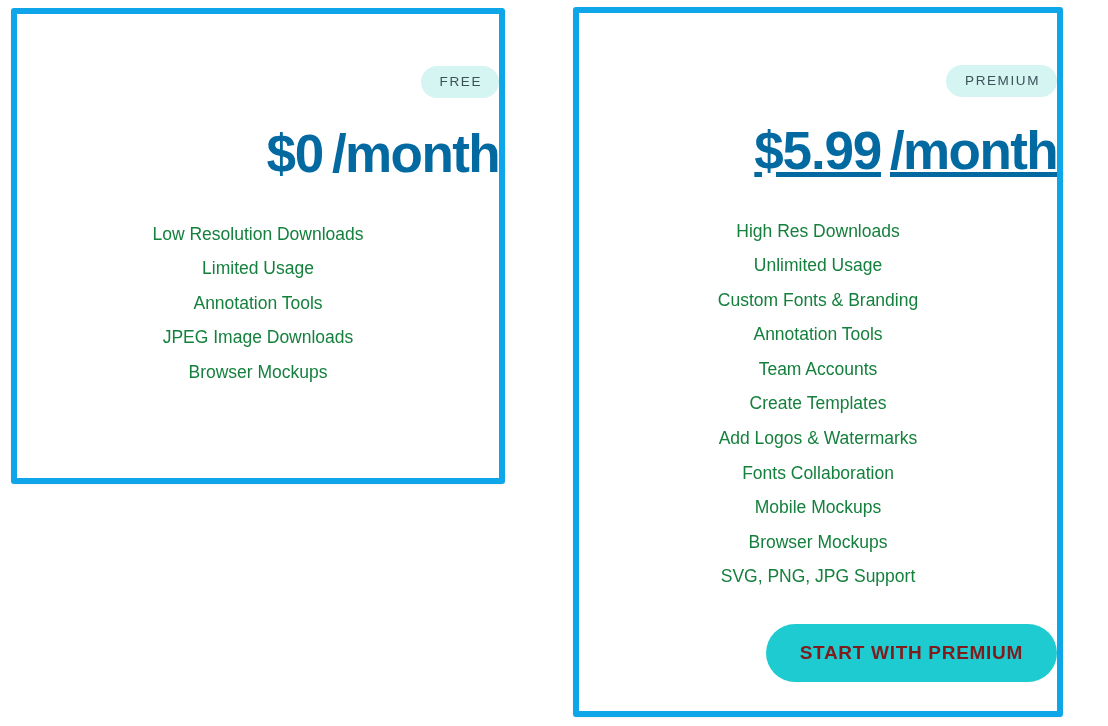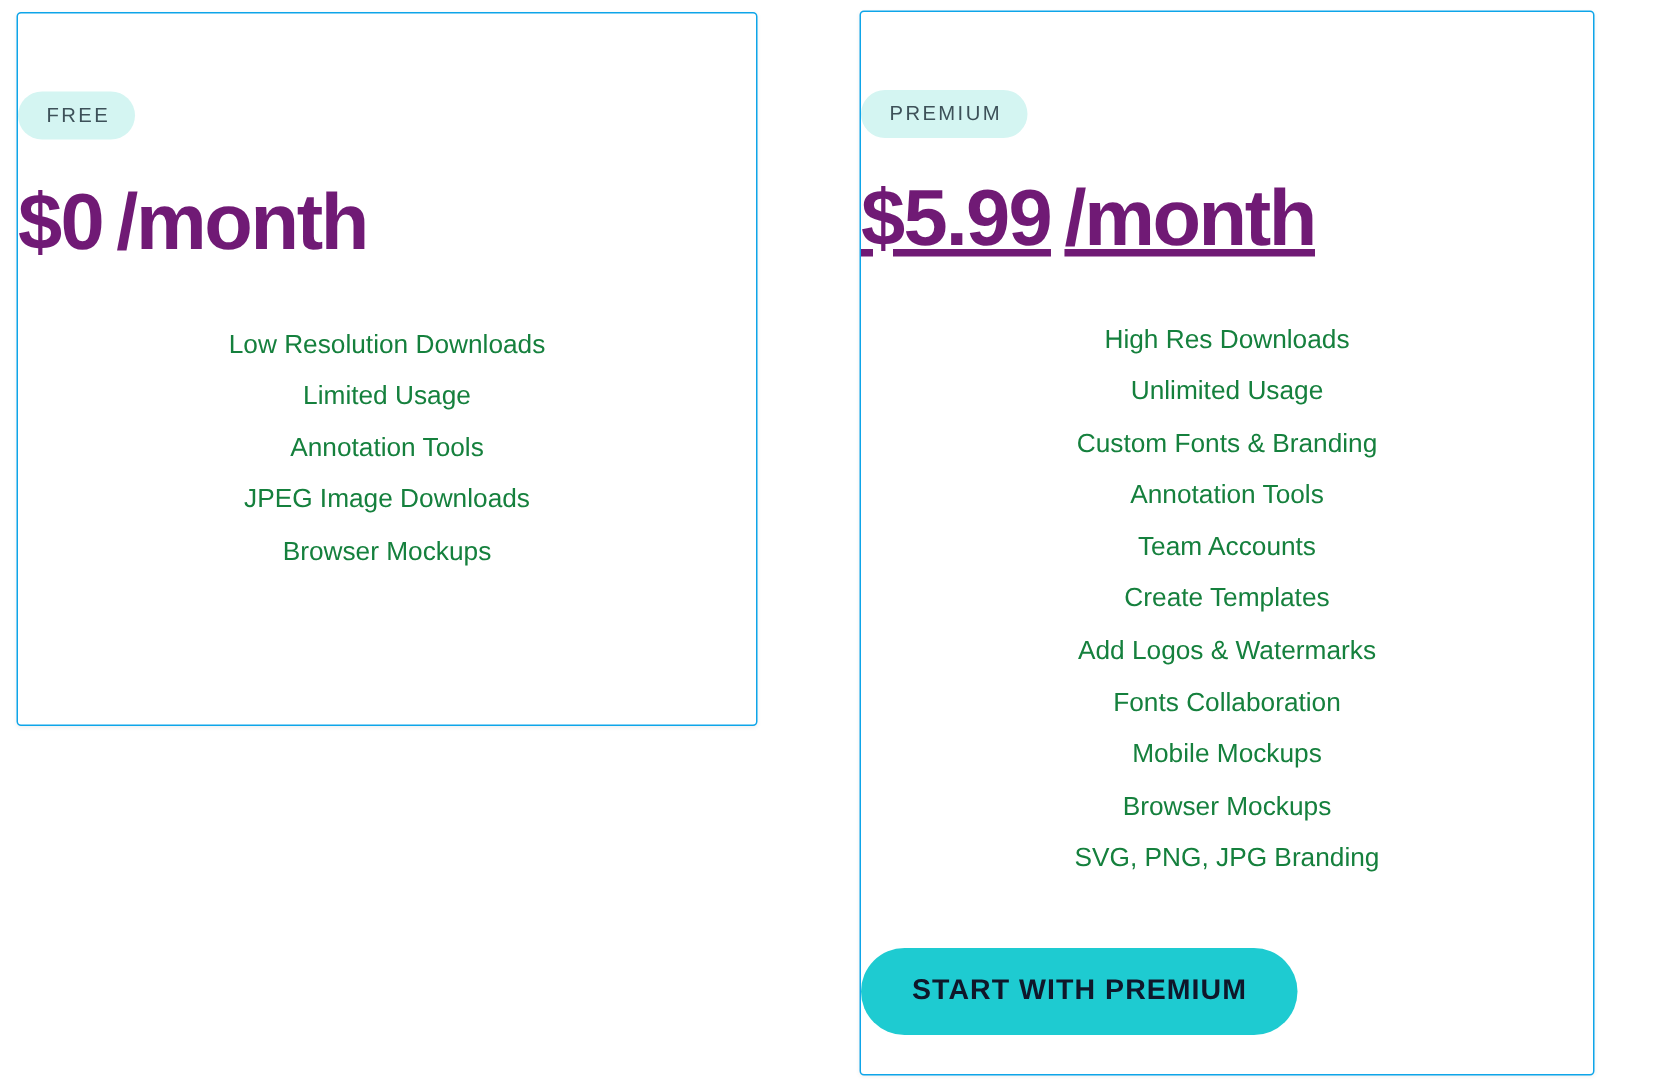--- a/index.html
+++ b/index.html
@@ -20,27 +20,27 @@
     position: relative;
     width: 1108px;
     height: 726px;
     background: #ffffff;
   }
 
   
   .plan-card {
     position: absolute;
     background: #ffffff;
-    border: 1px solid #0ea5e9;
+    border: 6px solid #0ea5e9;
     border-radius: 3px;
     box-shadow: 0 1px 3px rgba(0, 0, 0, 0.055);
     box-sizing: border-box;
     display: flex;
     flex-direction: column;
-    align-items: flex-start;
+    align-items: flex-end;
   }
 
   .plan-card--free {
     left: 11px;
     top: 8px;
     width: 494px;
     height: 476px;
     padding-top: 52px;
   }
 
@@ -63,21 +63,21 @@
     line-height: 1;
     padding: 9px 17px 9px 19px;
     border-radius: 999px;
     white-space: nowrap;
   }
 
   
   .plan-price {
     margin: 0;
     padding: 0;
-    color: #701a75;
+    color: #0369a1;
     font-size: 53px;
     font-weight: 800;
     letter-spacing: -1.2px;
     line-height: 1;
     white-space: nowrap;
   }
 
   .plan-card--free .plan-price {
     margin-top: 29px;
   }
@@ -120,28 +120,28 @@
     font-weight: 400;
     line-height: 34.6px;
     white-space: nowrap;
   }
 
   
   .plan-cta {
     display: inline-flex;
     align-items: center;
     justify-content: center;
-    margin-top: 43px;
+    margin-top: 30px;
     padding: 0 34px;
     height: 58px;
     min-width: 282px;
     border: none;
     border-radius: 999px;
     background: #1ecbd1;
-    color: #0f172a;
+    color: #7f1d1d;
     font-family: "Liberation Sans", sans-serif;
     font-size: 19px;
     font-weight: 700;
     letter-spacing: 0.7px;
     cursor: pointer;
     white-space: nowrap;
   }
 </style>
 </head>
 <body>
@@ -174,20 +174,20 @@
       <li class="feature-item">High Res Downloads</li>
       <li class="feature-item">Unlimited Usage</li>
       <li class="feature-item">Custom Fonts &amp; Branding</li>
       <li class="feature-item">Annotation Tools</li>
       <li class="feature-item">Team Accounts</li>
       <li class="feature-item">Create Templates</li>
       <li class="feature-item">Add Logos &amp; Watermarks</li>
       <li class="feature-item">Fonts Collaboration</li>
       <li class="feature-item">Mobile Mockups</li>
       <li class="feature-item">Browser Mockups</li>
-      <li class="feature-item">SVG, PNG, JPG Branding</li>
+      <li class="feature-item">SVG, PNG, JPG Support</li>
     </ul>
 
     <button class="plan-cta" type="button">START WITH PREMIUM</button>
 
   </section>
 
 </div>
 
 </body></html>

